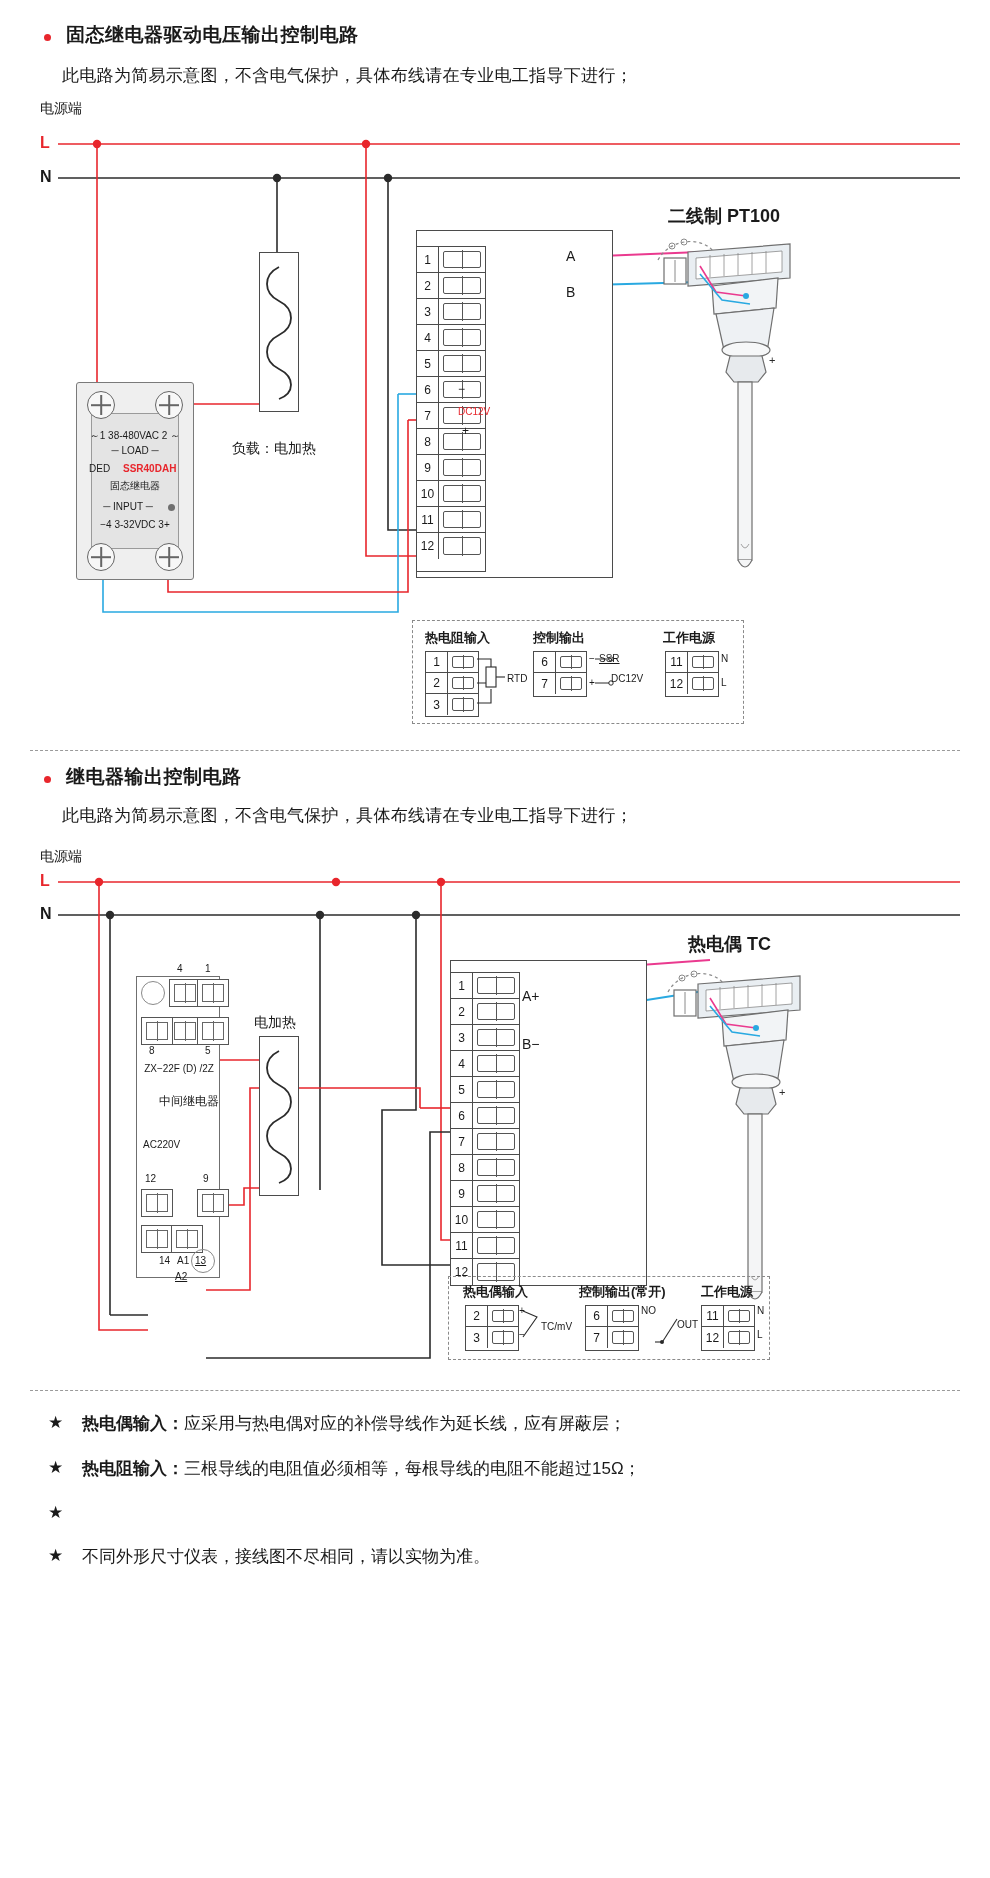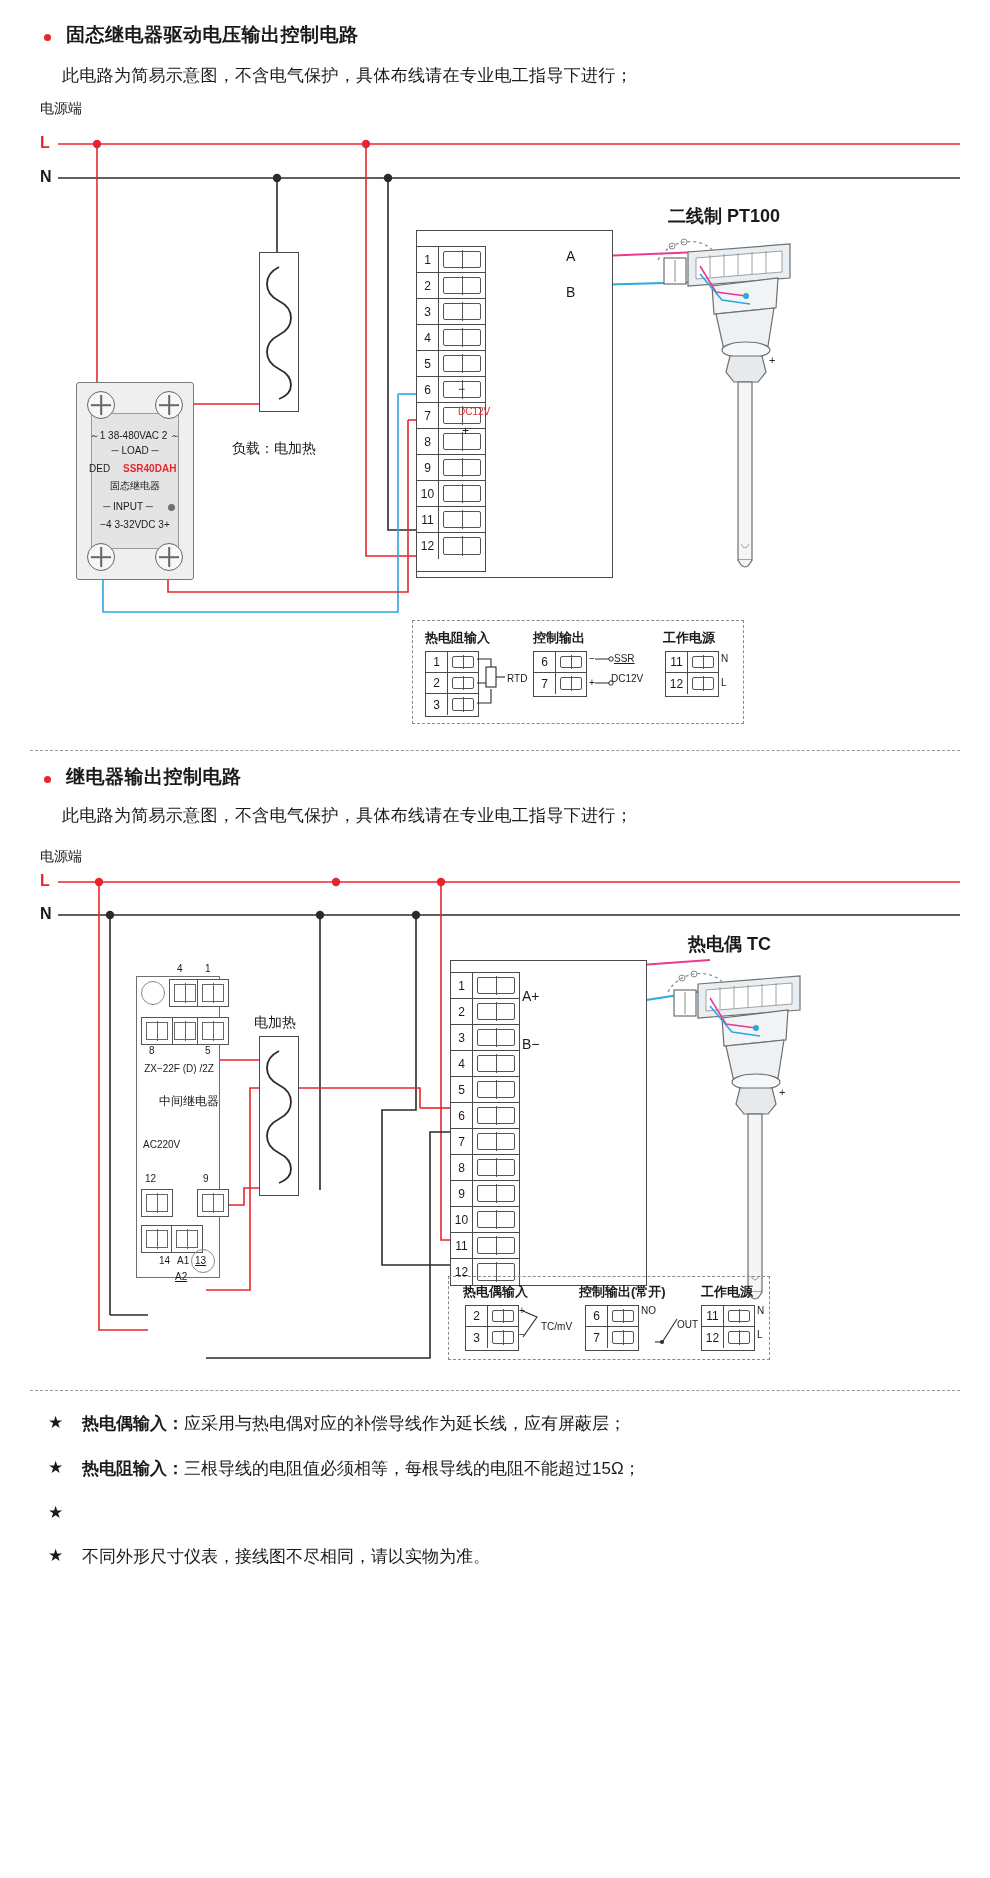--- a/index.html
+++ b/index.html
@@ -252,21 +252,21 @@
         </div>
     </div>
     <div class="abs tiny" style="left:176px;top:32px;">−</div>
     <div class="abs tiny" style="left:176px;top:56px;">+</div>
     <svg class="abs" width="40" height="50" style="left:170px;top:30px;">
       <line x1="12" y1="8" x2="26" y2="8" stroke="#2b2b2b" stroke-width="1"></line>
       <line x1="12" y1="32" x2="26" y2="32" stroke="#2b2b2b" stroke-width="1"></line>
       <circle cx="28" cy="8" r="2.2" fill="none" stroke="#2b2b2b"></circle>
       <circle cx="28" cy="32" r="2.2" fill="none" stroke="#2b2b2b"></circle>
     </svg>
-    <div class="abs tiny" style="left:201px;top:32px;text-decoration:underline;">SSR</div>
+    <div class="abs tiny" style="left:186px;top:32px;text-decoration:underline;">SSR</div>
     <div class="abs tiny" style="left:198px;top:52px;">DC12V</div>
 
     <div class="abs lbl" style="left:250px;top:8px;font-size:13px;font-weight:bold;">工作电源</div>
     <div class="abs term-col" style="left:252px;top:30px;width:52px;height:44px;">
       <div class="term-row" style="height:21px;">
           <div class="term-num">11</div>
           <div class="term-screw"></div>
         </div>
       <div class="term-row" style="height:21px;">
           <div class="term-num">12</div>

